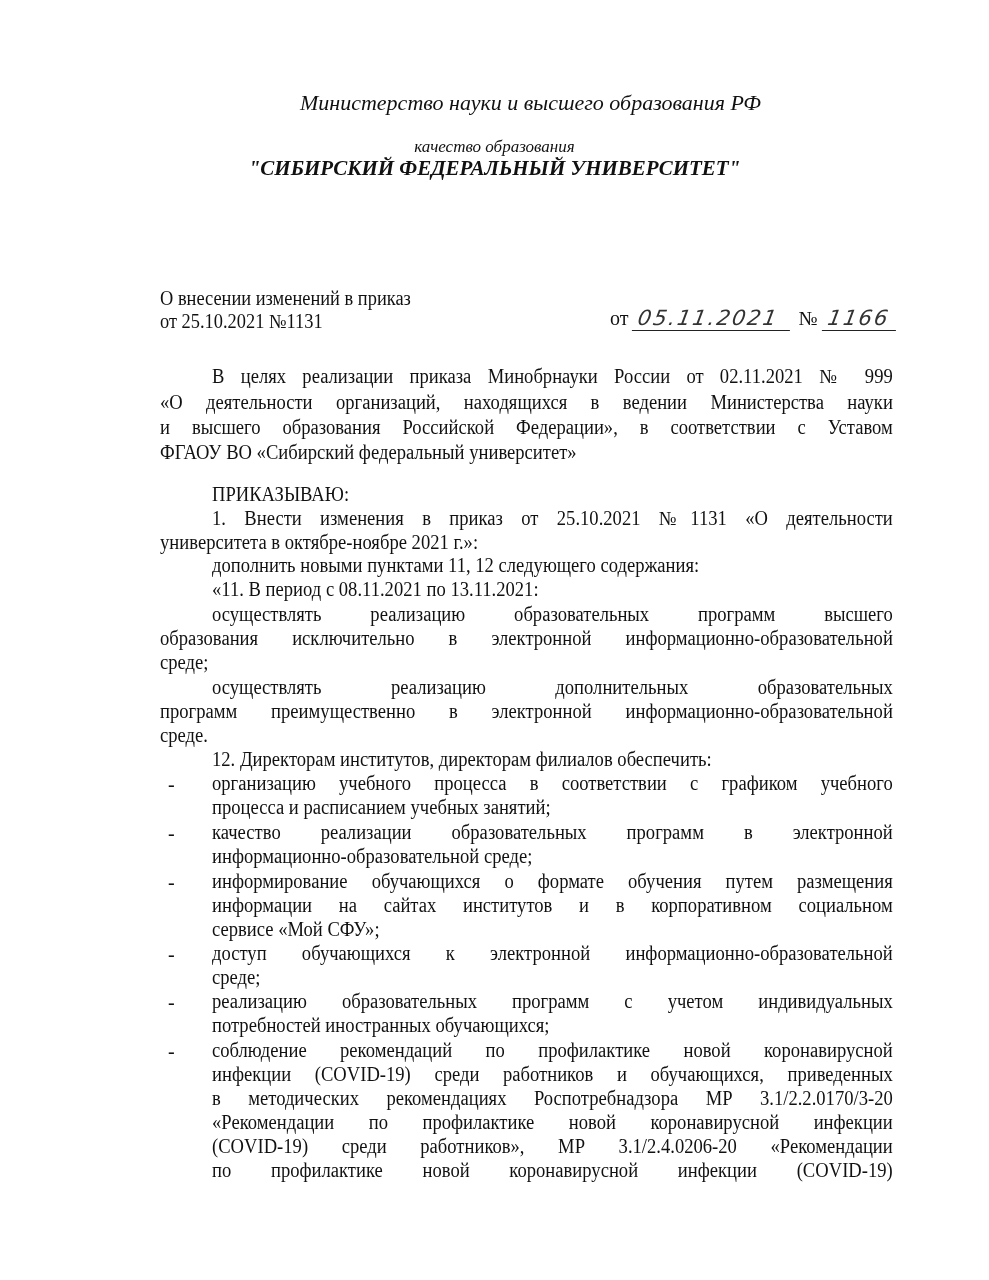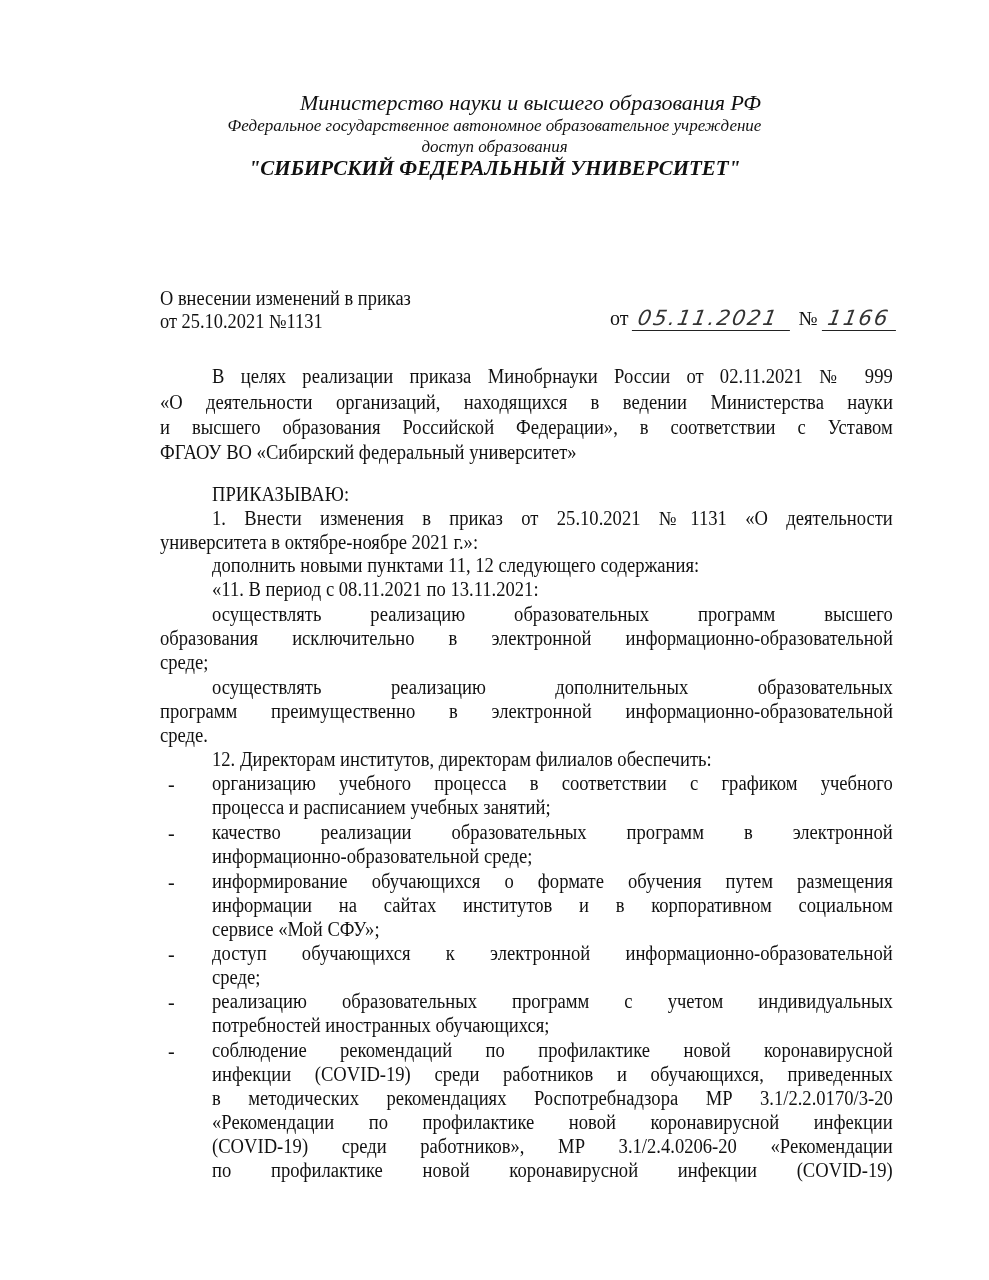--- a/index.html
+++ b/index.html
@@ -25,22 +25,21 @@
   .dash { position: absolute; left: 168px; font-size: 20px; }
   .sc { transform: scaleX(0.93); transform-origin: left; width: 788px; }
   .ind.sc { width: 732px; }
 </style>
 </head>
 <body>
 
 <div class="page serif">
 
   <div class="hdr h1">Министерство науки и высшего образования РФ</div>
-  <div class="hdr h2">Федеральное государственное автономное образовательное учреждение</div>
-  <div class="hdr h3">доступ образования</div>
+  <div class="hdr h3">качество образования</div>
   <div class="hdr h4">"СИБИРСКИЙ ФЕДЕРАЛЬНЫЙ УНИВЕРСИТЕТ"</div>
 
 
   <div class="subj subj1">О внесении изменений в приказ</div>
   <div class="subj subj2">от 25.10.2021 №1131</div>
 
   <div class="numrow">
     <span>от</span><span class="hand date">05.11.2021</span><span>№</span><span class="hand no">1166</span>
   </div>
 

